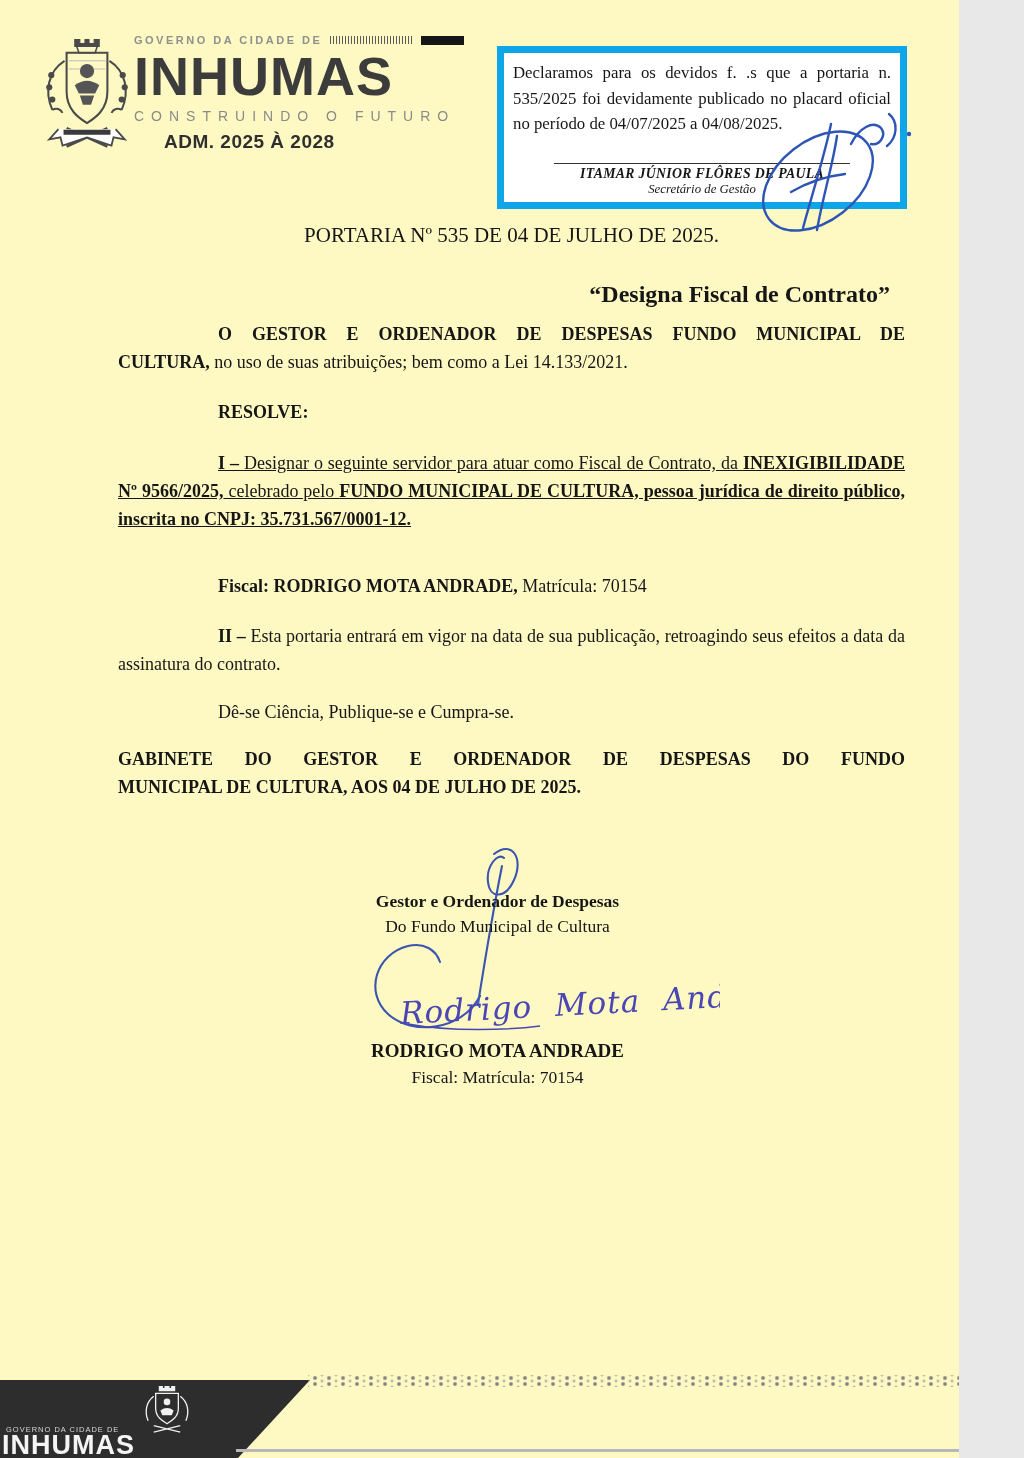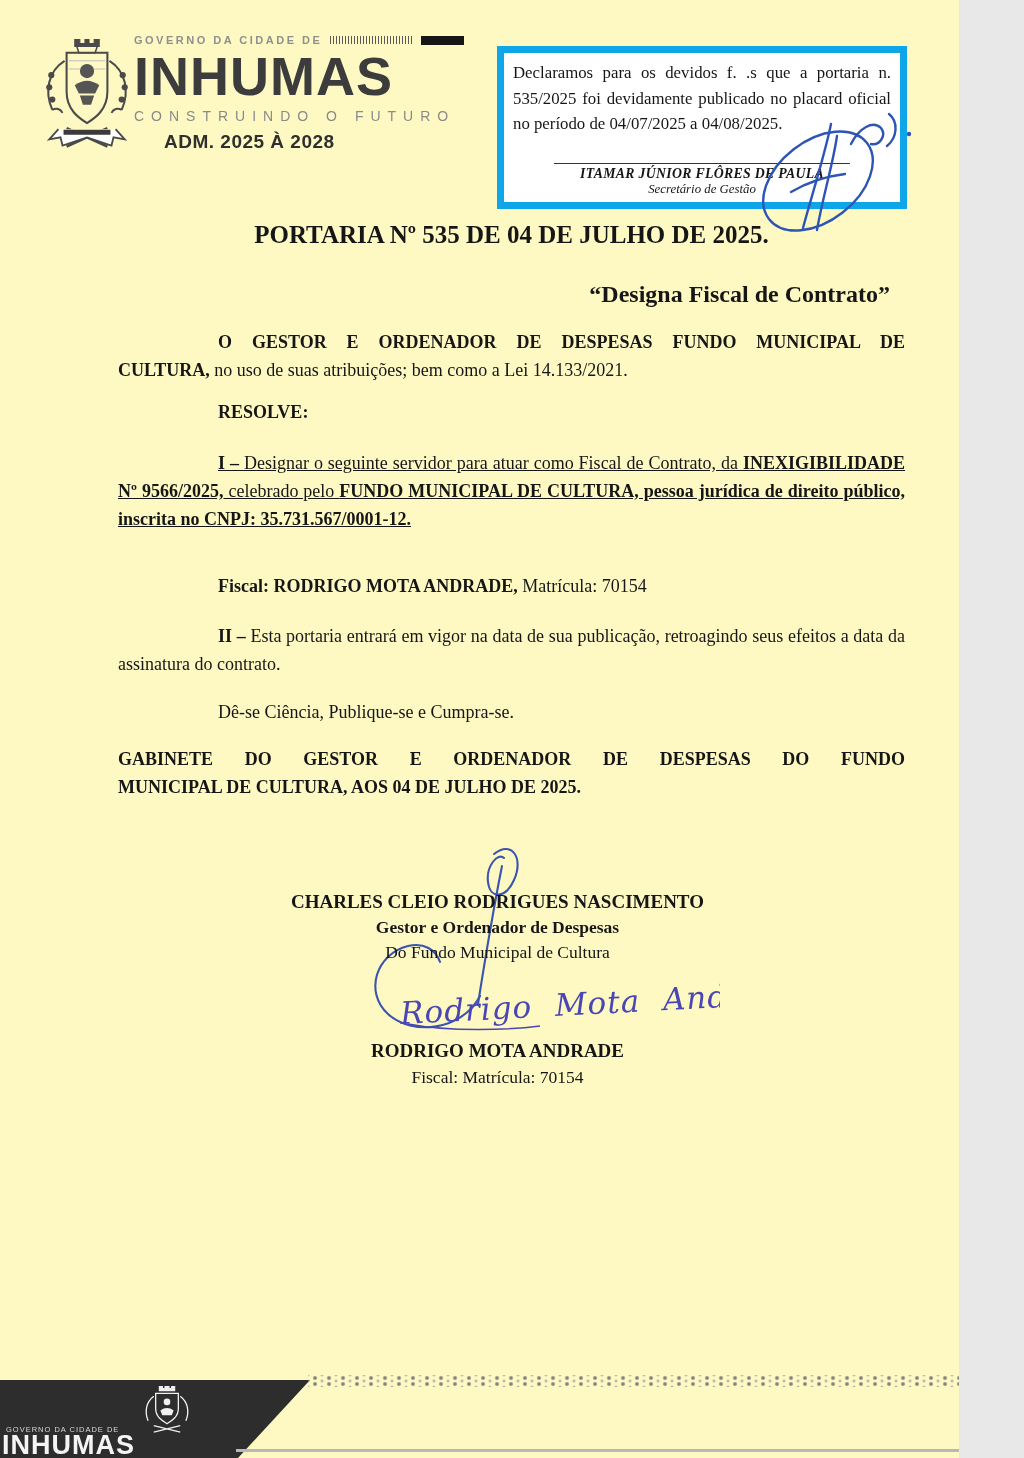--- a/index.html
+++ b/index.html
@@ -25,21 +25,21 @@
   
   .pub-box{left:497px;top:46px;width:410px;border:7px solid #0ea5e9;background:#fff;
            padding:7px 9px 5px 9px;box-sizing:border-box;}
   .pub-text{font-size:16.8px;line-height:1.52;text-align:justify;}
   .pub-sig-rule{width:296px;margin:26px auto 2px auto;border-top:1.5px solid #333;}
   .pub-signer{font-size:13.8px;font-weight:bold;font-style:italic;text-align:center;letter-spacing:0.3px;}
   .pub-role{font-size:12.8px;font-style:italic;text-align:center;}
 
   
   .doc{font-size:18px;line-height:28px;width:787px;left:118px;}
-  .title{top:221px;text-align:center;font-weight:bold;font-size:25px;}
+  .title{top:221px;text-align:center;font-weight:normal;font-size:21px;}
   .subject{top:280px;text-align:right;font-weight:bold;font-size:24px;padding-right:15px;box-sizing:border-box;}
   .p{text-align:justify;}
   .indent{text-indent:100px;}
   .jline{text-align:justify;text-align-last:justify;}
   .b{font-weight:bold;}
   .center-block{text-align:center;left:104px;}
 
   
   .pagenum{left:920px;top:1262px;width:130px;height:44px;transform:rotate(-90deg);
            display:flex;align-items:baseline;justify-content:center;gap:6px;color:#3a3a3a;}
@@ -119,21 +119,21 @@
       <path d="M118,48 C126,32 140,24 148,32 C154,40 146,50 138,48"></path>
       <path d="M156,18 C166,26 164,42 154,50"></path>
       <circle cx="176" cy="38" r="2.2" fill="#2e55b5" stroke="none"></circle>
     </g>
   </svg>
 
   <div class="abs doc title">PORTARIA Nº 535 DE 04 DE JULHO DE 2025.</div>
 
   <div class="abs doc subject">“Designa Fiscal de Contrato”</div>
 
-  <div class="abs doc" style="top:328px;">
+  <div class="abs doc" style="top:320px;">
     <div class="jline b indent">O GESTOR E ORDENADOR DE DESPESAS FUNDO MUNICIPAL DE</div>
     <div class="p"><span class="b">CULTURA,</span><span> no uso de suas atribuições; bem como a Lei 14.133/2021.</span></div>
   </div>
 
   <div class="abs doc b" style="top:398px;text-indent:100px;">RESOLVE:</div>
 
   <div class="abs doc p indent" style="top:449px;text-decoration:underline;">
     <span class="b">I – </span><span>Designar o seguinte servidor para atuar como Fiscal de Contrato, da </span><span class="b">INEXIGIBILIDADE Nº 9566/2025,</span><span> celebrado pelo </span><span class="b">FUNDO MUNICIPAL DE CULTURA, pessoa jurídica de direito público, inscrita no CNPJ: 35.731.567/0001-12.</span>
   </div>
 
@@ -154,21 +154,20 @@
 
   <svg class="abs" style="left:352px;top:836px;width:190px;height:210px;" viewBox="0 0 190 210">
     <g stroke="#3a55b0" fill="none" stroke-width="2.1" stroke-linecap="round">
       <path d="M142,18 C160,4 172,22 162,44 C154,62 138,64 136,46 C134,30 146,16 152,22"></path>
       <path d="M150,30 C140,80 132,130 126,168"></path>
       <path d="M128,160 C110,195 60,200 36,178 C12,156 24,118 56,110 C72,106 84,114 88,126"></path>
     </g>
   </svg>
 
   <div class="abs doc center-block" style="top:889px;">
-    <div class="b" style="font-size:19px;line-height:26px;">CHARLES CLEIO RODRIGUES NASCIMENTO</div>
     <div style="font-size:17.5px;line-height:25px;font-weight:bold;">Gestor e Ordenador de Despesas</div>
     <div style="font-size:17.5px;line-height:25px;">Do Fundo Municipal de Cultura</div>
   </div>
 
   <svg class="abs" style="left:390px;top:972px;width:330px;height:70px;" viewBox="0 0 330 70">
     <text x="10" y="44" font-size="31" font-style="italic" font-family="DejaVu Serif, serif" fill="#4a46b4" letter-spacing="1" word-spacing="12" transform="rotate(-3 165 35)">Rodrigo Mota Andrade</text>
     <path d="M18,52 C60,60 120,58 150,54" stroke="#4a46b4" fill="none" stroke-width="1.6"></path>
   </svg>
 
   <div class="abs doc center-block" style="top:1038px;">

